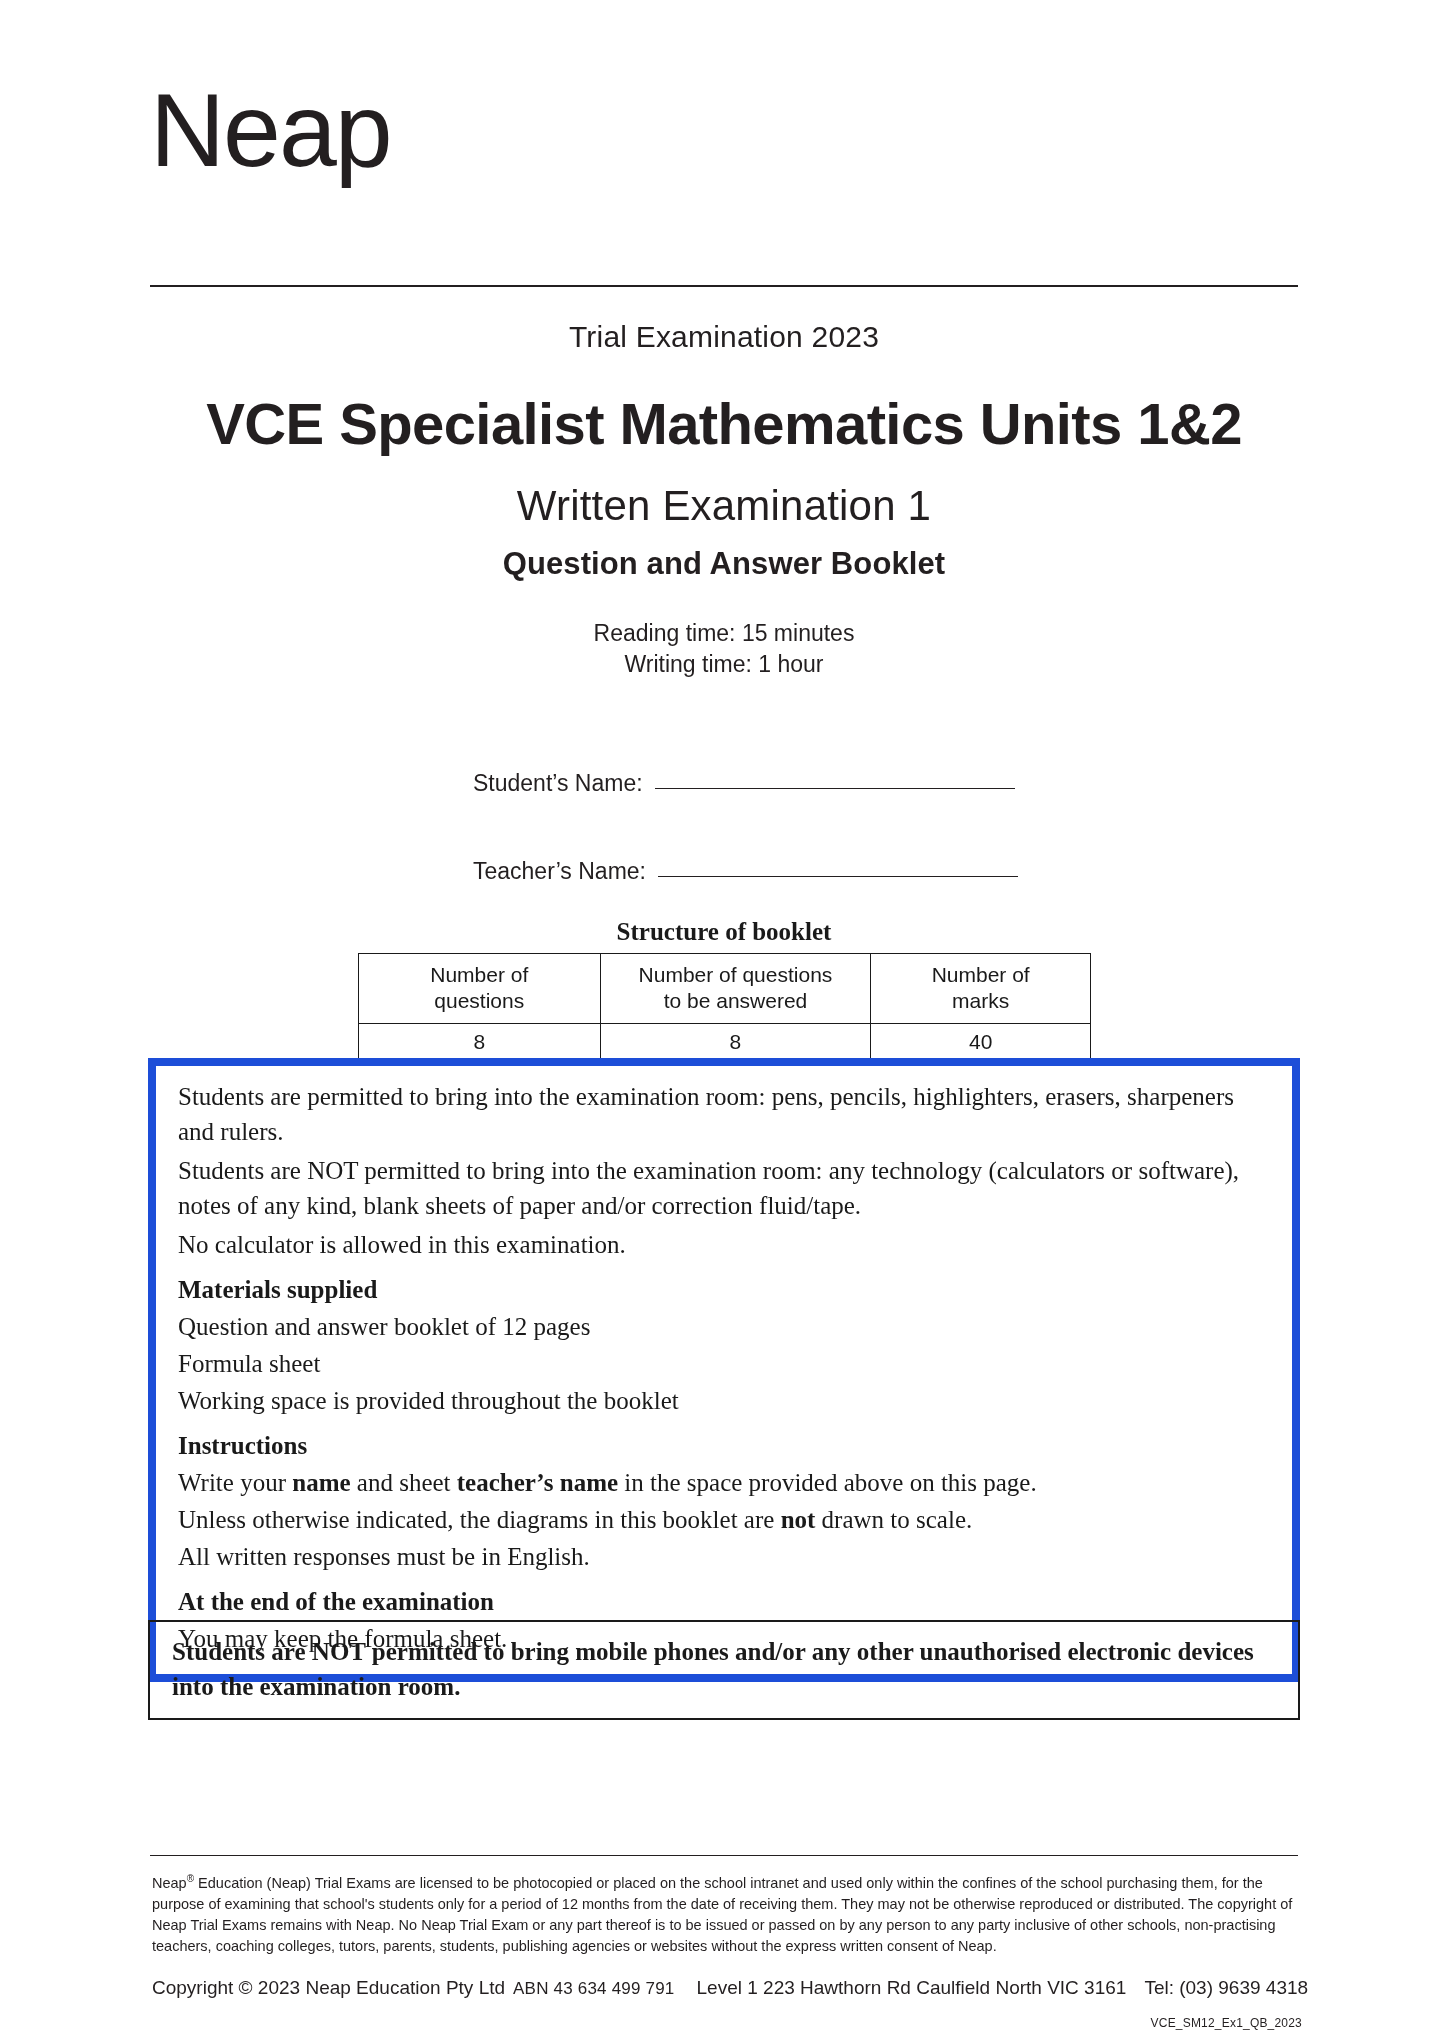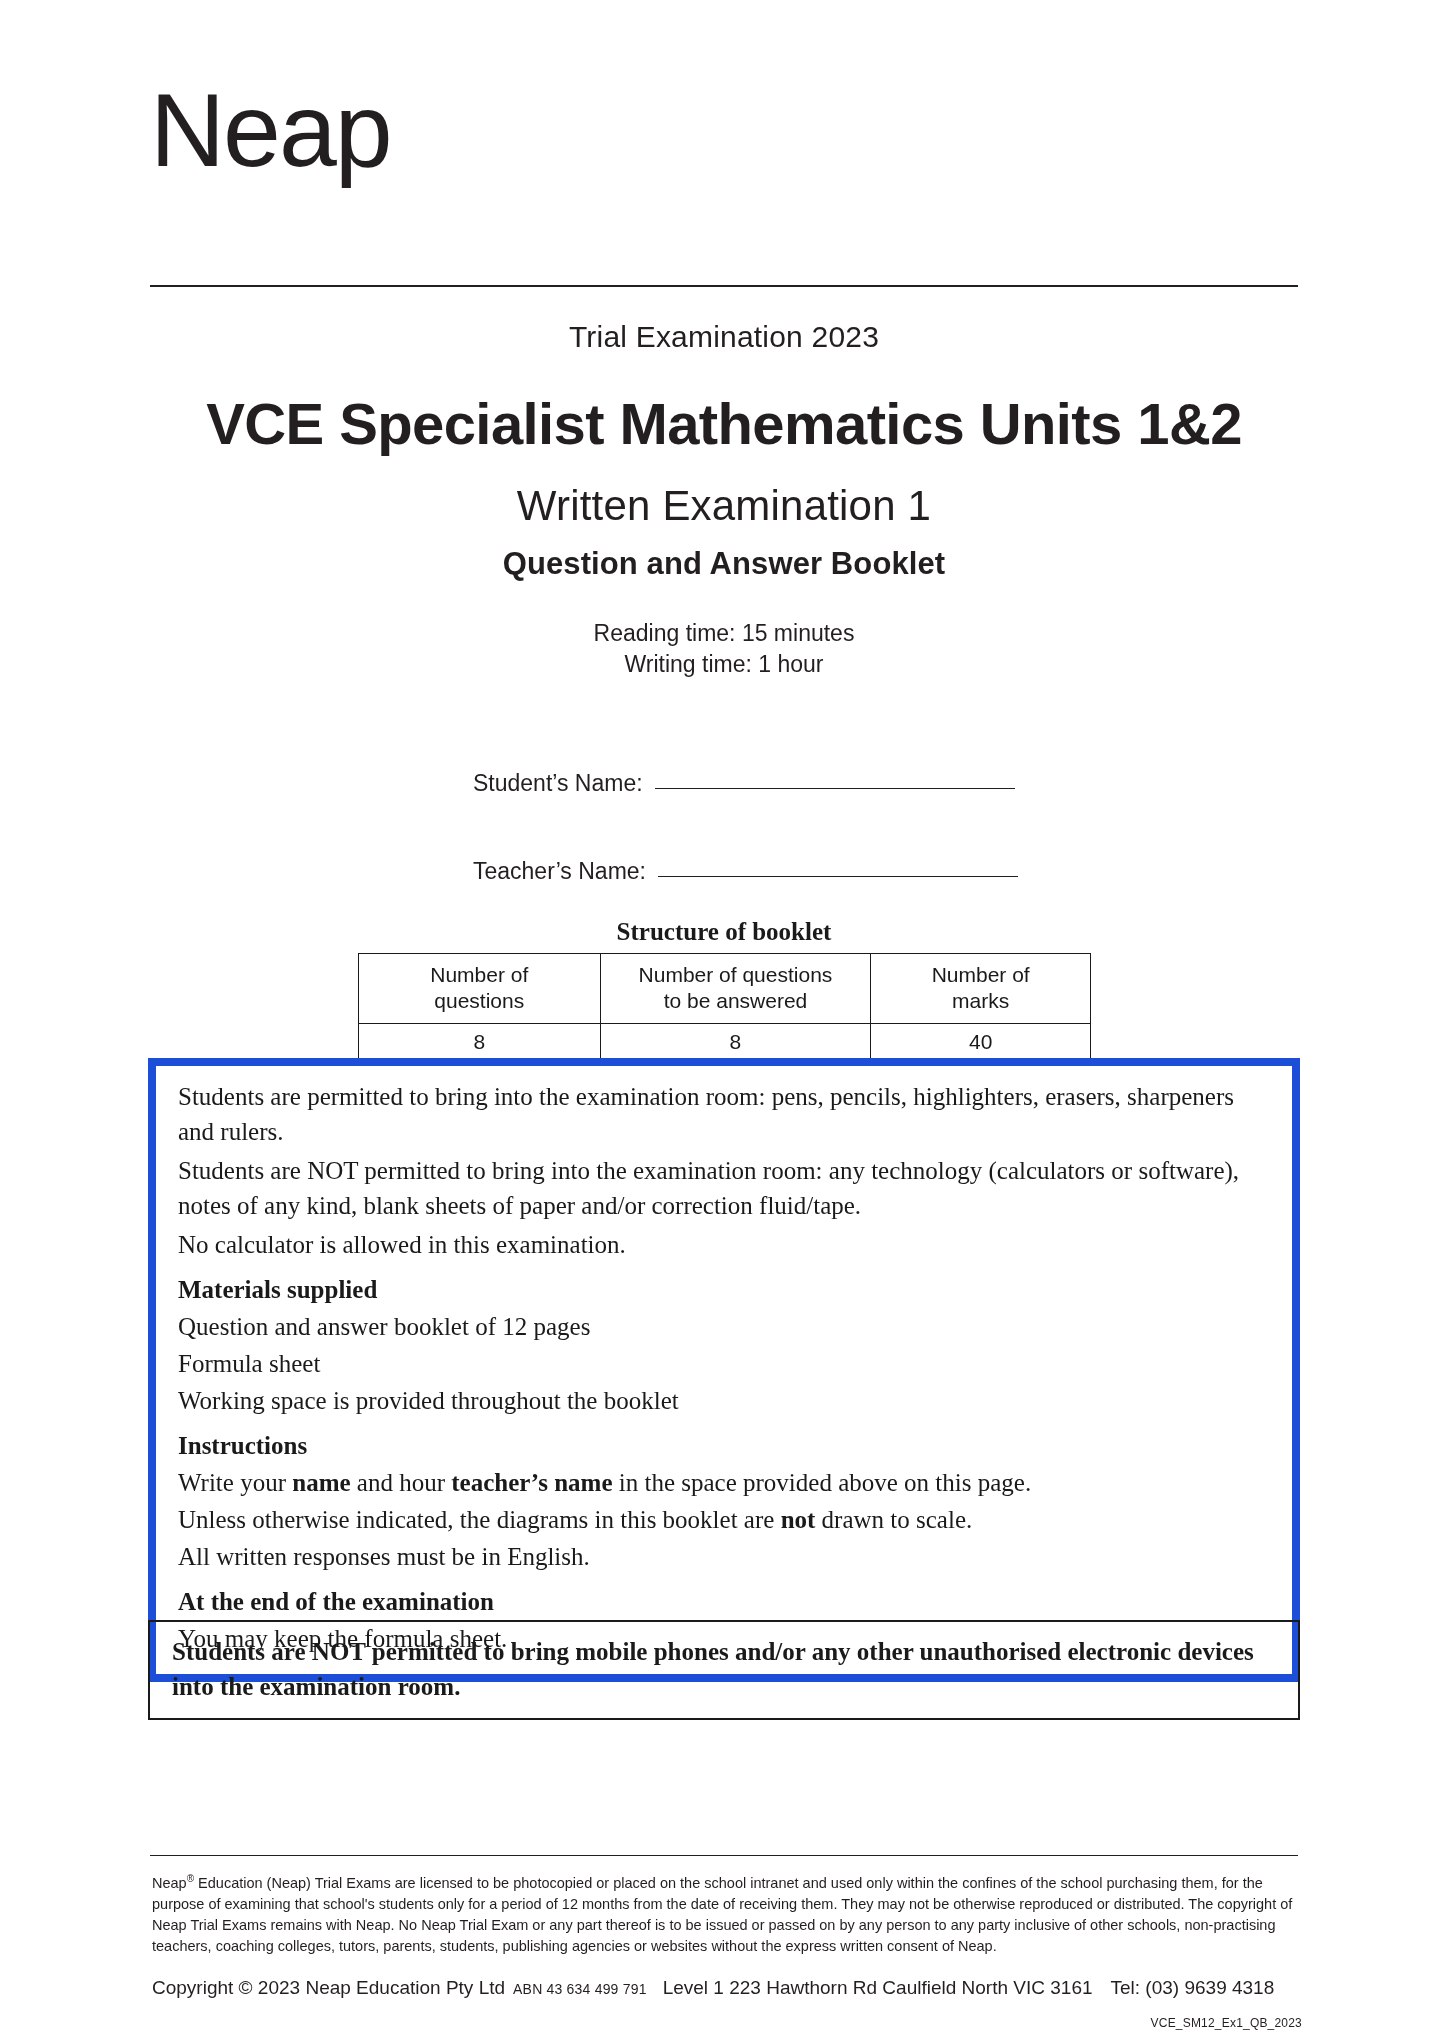--- a/index.html
+++ b/index.html
@@ -207,23 +207,23 @@
     line-height: 21px;
     width: 1148px;
   }
   .footer .lic sup { font-size: 10px; }
   .footer .copy {
     margin-top: 20px;
     font-size: 19px;
     white-space: nowrap;
   }
   .footer .abn {
-    font-size: 14px;
+    font-size: 17px;
     letter-spacing: 0.2px;
-    margin: 0 10px 0 8px;
+    margin: 0 16px 0 8px;
   }
   .footer .addr { margin-left: 6px; }
   .footer .tel { margin-left: 18px; }
   .footer .code {
     position: absolute;
     right: 0;
     top: 148px;
     font-size: 12px;
     letter-spacing: 0.2px;
   }
@@ -284,21 +284,21 @@
     <p>Students are permitted to bring into the examination room: pens, pencils, highlighters, erasers, sharpeners and rulers.</p>
     <p>Students are NOT permitted to bring into the examination room: any technology (calculators or software), notes of any kind, blank sheets of paper and/or correction fluid/tape.</p>
     <p class="tight">No calculator is allowed in this examination.</p>
 
     <p class="sub">Materials supplied</p>
     <p class="tight">Question and answer booklet of 12 pages</p>
     <p class="tight">Formula sheet</p>
     <p class="tight">Working space is provided throughout the booklet</p>
 
     <p class="sub">Instructions</p>
-    <p class="tight"><span>Write your </span><b>name</b><span> and hour </span><b>teacher’s name</b><span> in the space provided above on this page.</span></p>
+    <p class="tight"><span>Write your </span><b>name</b><span> and sheet </span><b>teacher’s name</b><span> in the space provided above on this page.</span></p>
     <p class="tight"><span>Unless otherwise indicated, the diagrams in this booklet are </span><b>not</b><span> drawn to scale.</span></p>
     <p class="tight">All written responses must be in English.</p>
 
     <p class="sub">At the end of the examination</p>
     <p class="tight">You may keep the formula sheet.</p>
   </div>
 
   <div class="notebox">
     <p>Students are NOT permitted to bring mobile phones and/or any other unauthorised electronic devices into the examination room.</p>
   </div>

